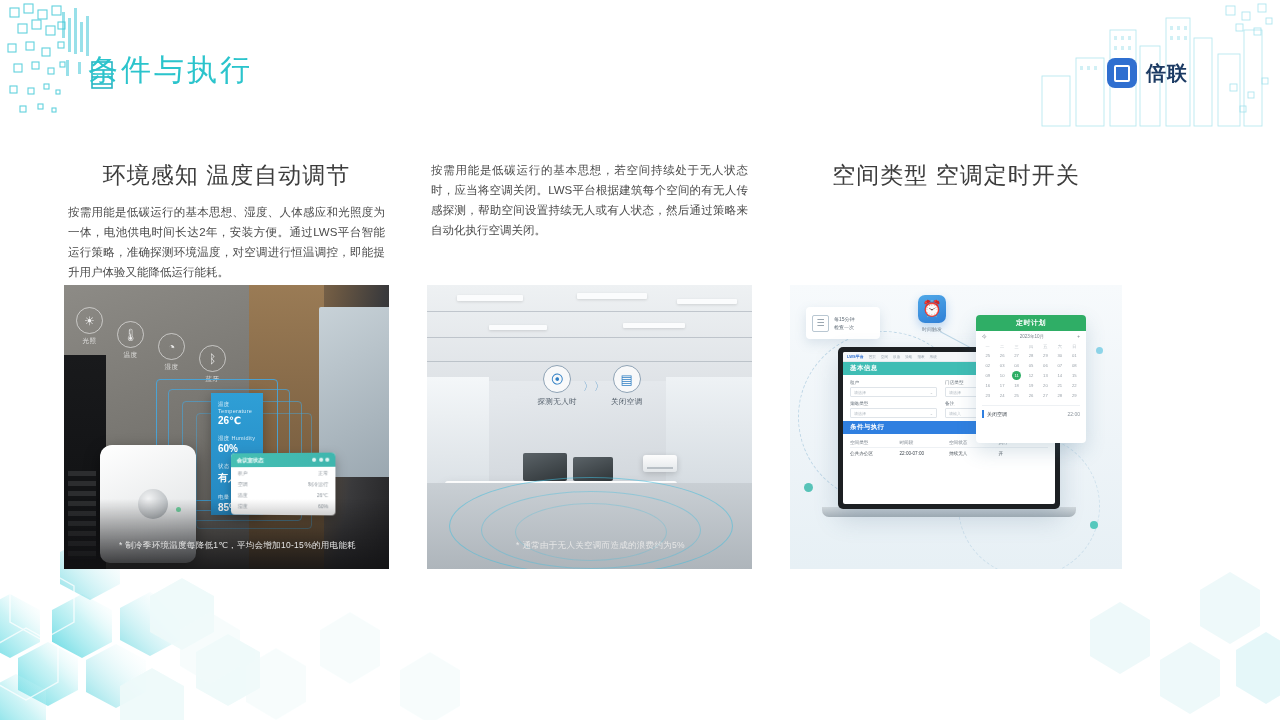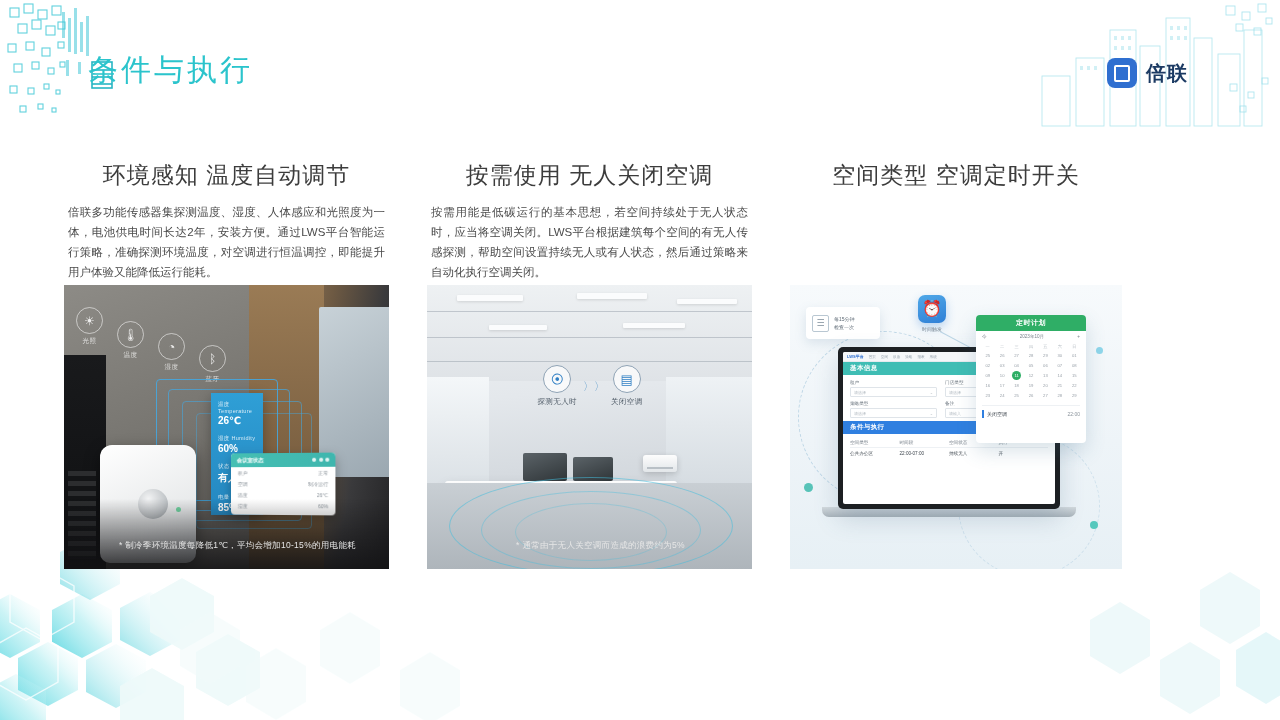--- a/index.html
+++ b/index.html
@@ -360,25 +360,24 @@
   <div class="brand-mark">
       <span></span>
     </div>
   <div class="brand-name">倍联</div>
 </div>
 
 <div class="cols">
 
   <div class="col col1">
     <h2 class="col-title">环境感知  温度自动调节</h2>
-    <p class="col-body">倍联多功能传感器集探测温度、湿度、人体感应和光照度为一体，电池供电时间长达2年，安装方便。通过LWS平台智能运行策略，准确探测环境温度，对空调进行恒温调控，即能提升用户体验又能降低运行能耗。</p>
+    <p class="col-body">按需用能是低碳运行的基本思想、湿度、人体感应和光照度为一体，电池供电时间长达2年，安装方便。通过LWS平台智能运行策略，准确探测环境温度，对空调进行恒温调控，即能提升用户体验又能降低运行能耗。</p>
   </div>
 
   <div class="col col2">
-    <h2 class="col-title">按需使用  无人关闭空调</h2>
     <p class="col-body">按需用能是低碳运行的基本思想，若空间持续处于无人状态时，应当将空调关闭。LWS平台根据建筑每个空间的有无人传感探测，帮助空间设置持续无人或有人状态，然后通过策略来自动化执行空调关闭。</p>
   </div>
 
   <div class="col col3">
     <h2 class="col-title">空间类型  空调定时开关</h2>
   </div>
 
 </div>
 
 <div class="panel panel1">

